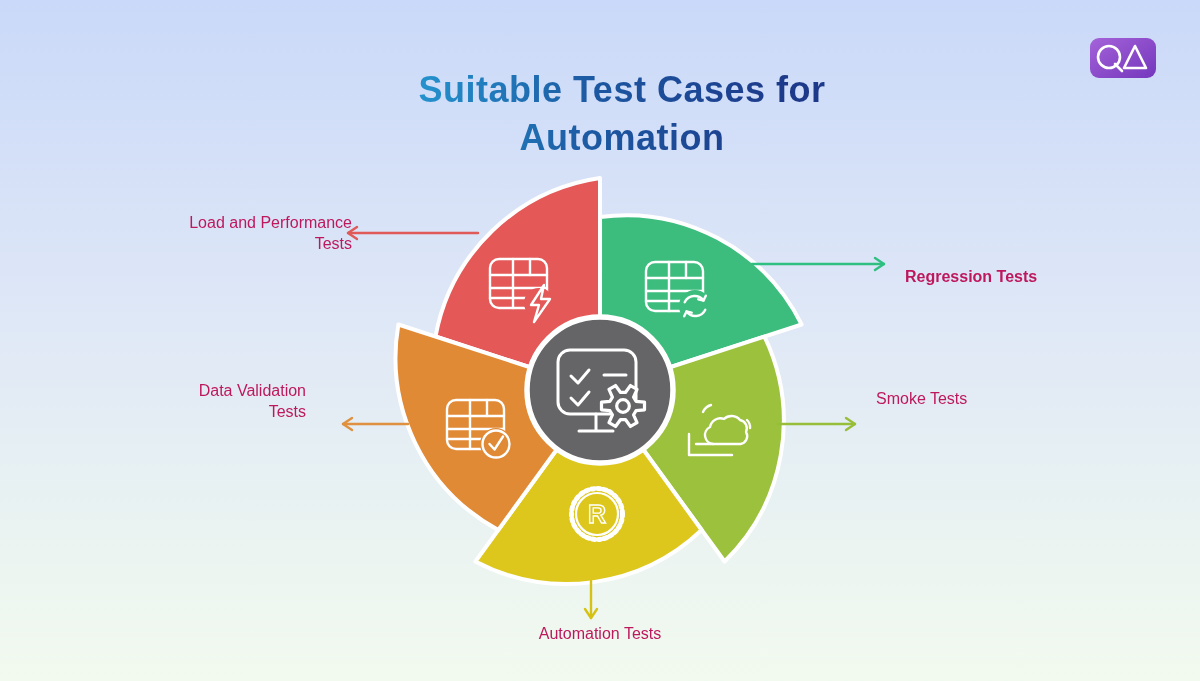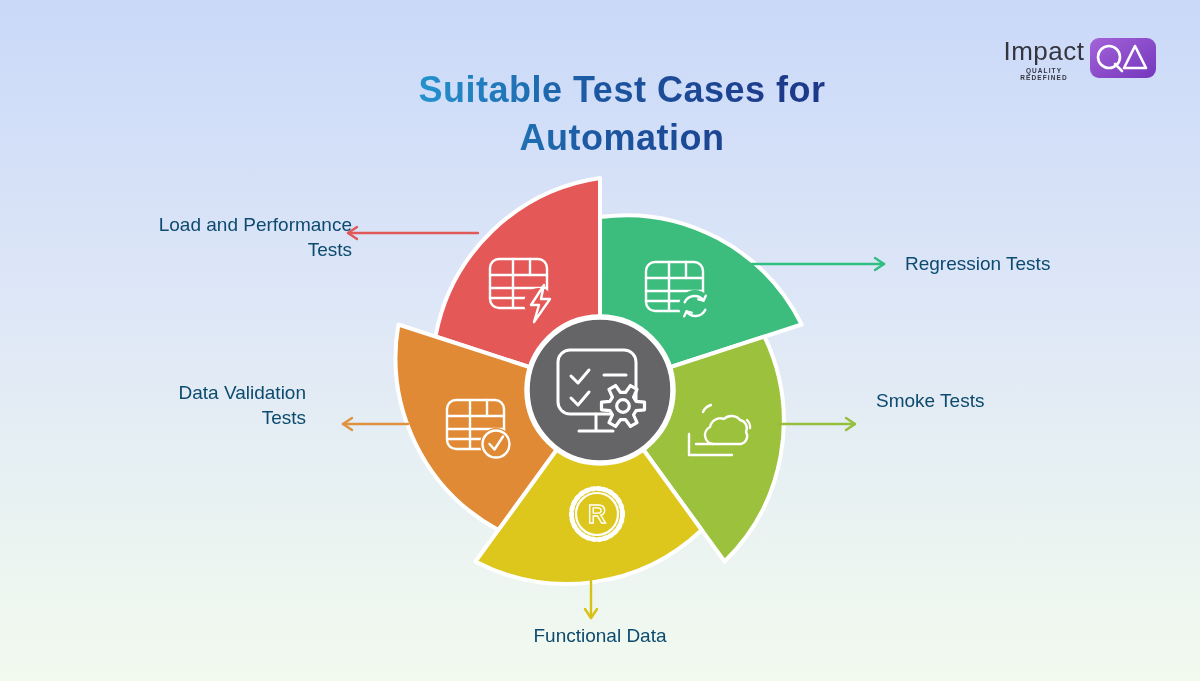--- a/index.html
+++ b/index.html
@@ -14,38 +14,34 @@
     font-size:36px;font-weight:bold;line-height:48px;letter-spacing:.5px;
     background:linear-gradient(90deg,#2492cd 0%,#1c56a0 45%,#1d3a8a 90%);
     -webkit-background-clip:text;background-clip:text;
     color:transparent;margin-left:44px;-webkit-text-fill-color:transparent;
   }
   .logo{position:absolute;top:36px;left:1002px;width:166px;height:52px;}
   .logo-left{position:absolute;left:0;top:0;width:84px;text-align:center;color:#35353f;}
   .logo-brand{font-size:26px;letter-spacing:.5px;line-height:30px;}
   .logo-tagline{font-size:6.5px;letter-spacing:1.1px;font-weight:bold;margin-top:1px;}
   .logo-badge{position:absolute;left:88px;top:2px;}
-  .seg-label{position:absolute;font-size:19px;color:#0c4a6e;line-height:1.32;white-space:pre-line;}
+  .seg-label{position:absolute;font-size:16px;color:#be185d;line-height:1.32;white-space:pre-line;}
   .al-r{text-align:right;}
   .al-c{text-align:center;transform:translateX(-50%);}
   svg text{font-family:"Liberation Sans", sans-serif;}
 </style>
 </head>
 <body>
 
 <div class="title-wrap">
   <span class="title-text">Suitable Test Cases for
 Automation</span>
 </div>
 
 <div class="logo">
-  <div class="logo-left">
-    <div class="logo-brand">Impact</div>
-    <div class="logo-tagline">QUALITY REDEFINED</div>
-  </div>
   <svg class="logo-badge" width="66" height="40" viewBox="0 0 66 40">
     <defs>
       <linearGradient id="badgeGrad" x1="0" y1="0" x2="1" y2="1">
         <stop offset="0" stop-color="#a463d8"></stop>
         <stop offset="1" stop-color="#7436bd"></stop>
       </linearGradient>
     </defs>
     <rect x="0" y="0" width="66" height="40" rx="9" fill="url(#badgeGrad)"></rect>
     <g stroke="#ffffff" stroke-width="2.6" fill="none" stroke-linecap="round" stroke-linejoin="round">
       <circle cx="19" cy="19" r="11"></circle>
@@ -142,17 +138,17 @@
       <g transform="translate(23,16) scale(1.15)">
         <path d="M11.3 -4.1 L18.7 -3.3 L18.7 3.3 L11.3 4.1 L9.2 7.7 L12.2 14.5 L6.5 17.8 L2.1 11.8 L-2.1 11.8 L-6.5 17.8 L-12.2 14.5 L-9.2 7.7 L-11.3 4.1 L-18.7 3.3 L-18.7 -3.3 L-11.3 -4.1 L-9.2 -7.7 L-12.2 -14.5 L-6.5 -17.8 L-2.1 -11.8 L2.1 -11.8 L6.5 -17.8 L12.2 -14.5 L9.2 -7.7 Z" fill="#656567" stroke-width="2.8"></path>
         <circle r="5.5" fill="#656567" stroke-width="2.8"></circle>
       </g>
     </g>
   </g>
 </svg>
 
 <div class="seg-label al-r" style="right:848px;top:212px;">Load and Performance
 Tests</div>
-<div class="seg-label" style="left:905px;top:251px;">Regression Tests</div>
+<div class="seg-label" style="left:905px;top:266px;font-weight:bold;">Regression Tests</div>
 <div class="seg-label" style="left:876px;top:388px;">Smoke Tests</div>
-<div class="seg-label al-c" style="left:600px;top:623px;">Functional Data</div>
+<div class="seg-label al-c" style="left:600px;top:623px;">Automation Tests</div>
 <div class="seg-label al-r" style="right:894px;top:380px;">Data Validation
 Tests</div>
 
 </body></html>

